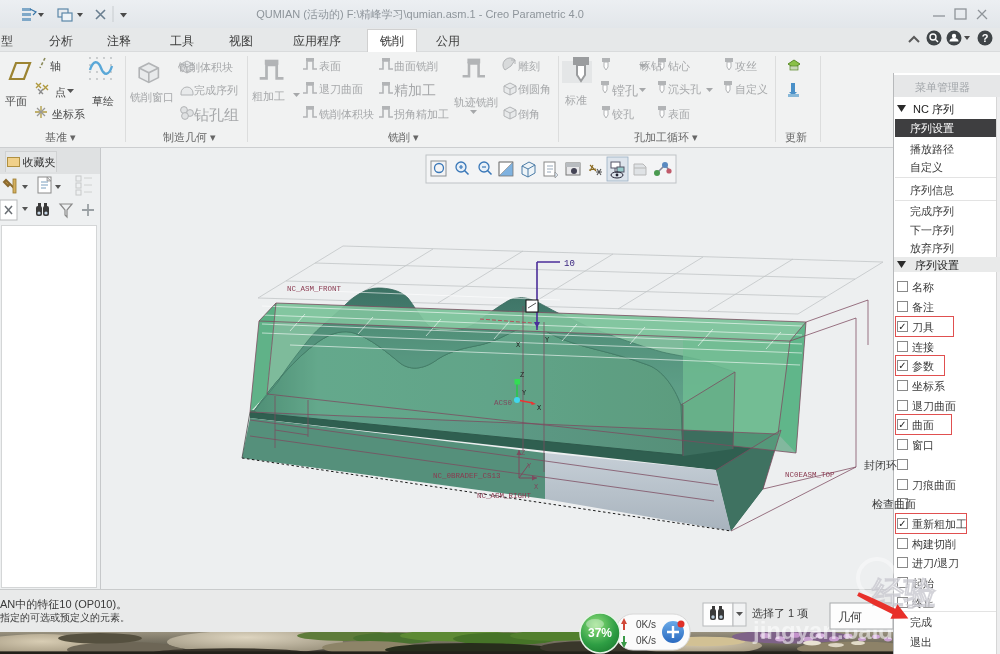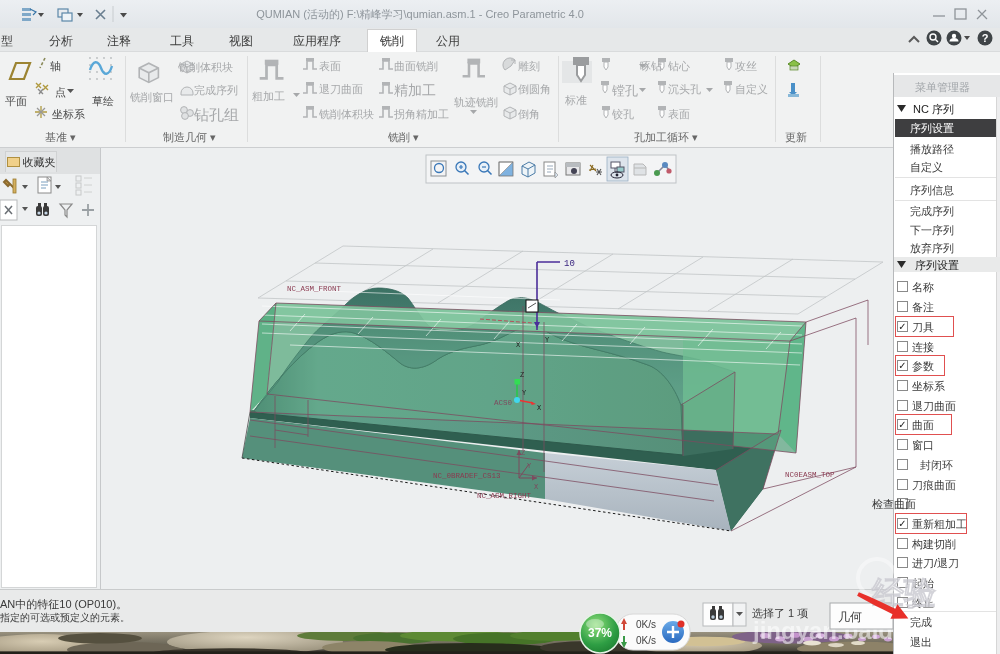--- a/index.html
+++ b/index.html
@@ -482,21 +482,21 @@
 <div class="cb" style="left:897px;top:380px"></div>
 <div class="txt" style="left:912px;top:379px;font-size:11px;color:#3a3a3a">坐标系</div>
 <div class="cb" style="left:897px;top:400px"></div>
 <div class="txt" style="left:912px;top:399px;font-size:11px;color:#3a3a3a">退刀曲面</div>
 <div class="cb" style="left:897px;top:419px">✓</div>
 <div class="txt" style="left:912px;top:418px;font-size:11px;color:#3a3a3a">曲面</div>
 <div class="redbox" style="left:895px;top:414px;width:57px;height:21px"></div>
 <div class="cb" style="left:897px;top:439px"></div>
 <div class="txt" style="left:912px;top:438px;font-size:11px;color:#3a3a3a">窗口</div>
 <div class="cb" style="left:897px;top:459px"></div>
-<div class="txt" style="left:920px;top:458px;font-size:11px;color:#3a3a3a">封闭环</div>
+<div class="txt" style="left:864px;top:458px;font-size:11px;color:#3a3a3a">封闭环</div>
 <div class="cb" style="left:897px;top:479px"></div>
 <div class="txt" style="left:912px;top:478px;font-size:11px;color:#3a3a3a">刀痕曲面</div>
 <div class="cb" style="left:897px;top:498px"></div>
 <div class="txt" style="left:872px;top:497px;font-size:11px;color:#3a3a3a">检查曲面</div>
 <div class="cb" style="left:897px;top:518px">✓</div>
 <div class="txt" style="left:912px;top:517px;font-size:11px;color:#3a3a3a">重新粗加工</div>
 <div class="redbox" style="left:895px;top:513px;width:72px;height:21px"></div>
 <div class="cb" style="left:897px;top:538px"></div>
 <div class="txt" style="left:912px;top:537px;font-size:11px;color:#3a3a3a">构建切削</div>
 <div class="cb" style="left:897px;top:557px"></div>

